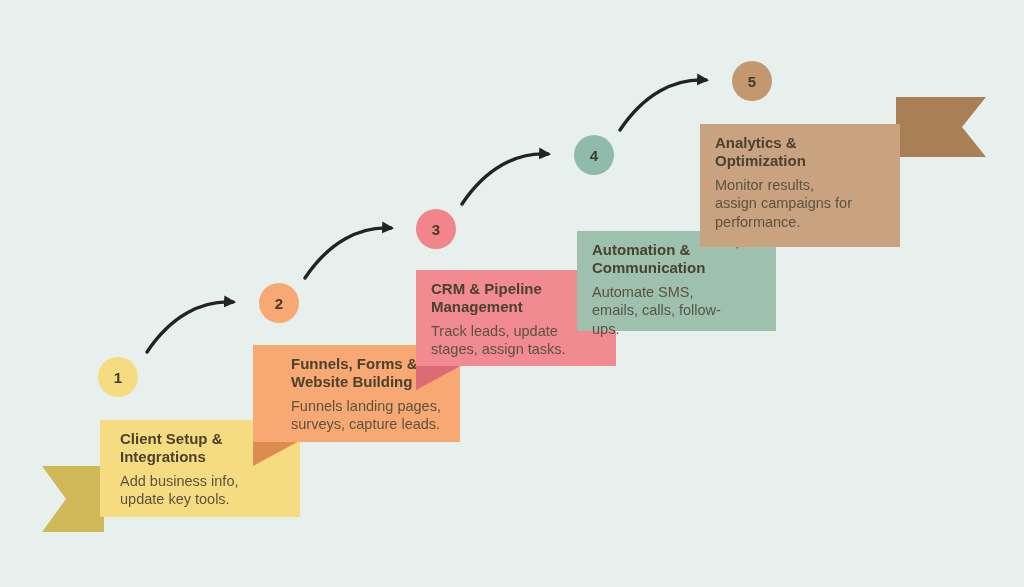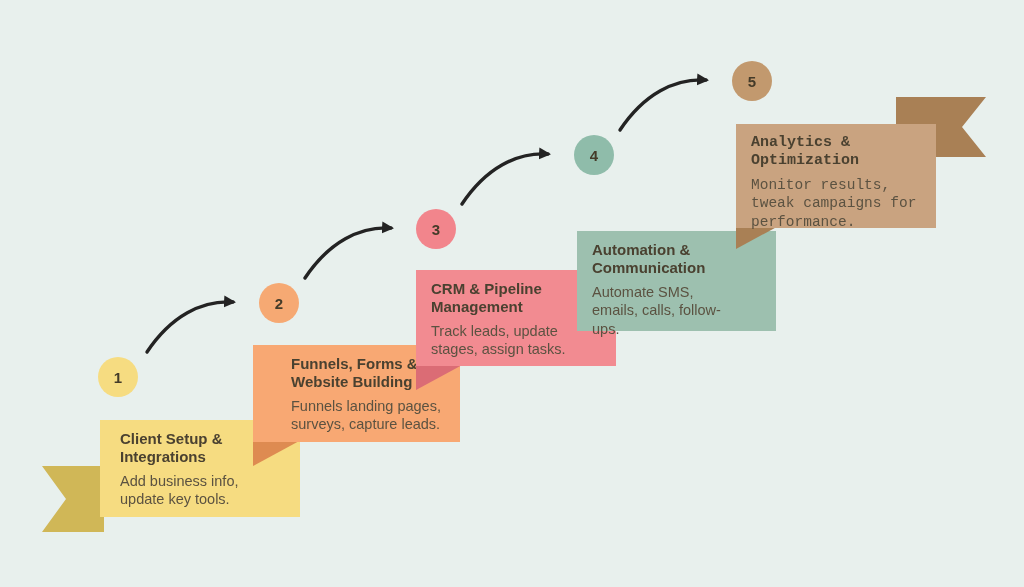--- a/index.html
+++ b/index.html
@@ -44,21 +44,21 @@
   .card-body {
     font-size: 14.5px;
     line-height: 1.28;
     color: #5b5241;
     white-space: pre-line;
   }
   .card-1 { left:100px; top:420px; width:200px; height:97px;  z-index: 3; padding-left: 20px; }
   .card-2 { left:253px; top:345px; width:207px; height:97px;  z-index: 5; padding-left: 38px; }
   .card-3 { left:416px; top:270px; width:200px; height:96px;  z-index: 7; }
   .card-4 { left:577px; top:196px; width:199px; height:100px; z-index: 9; }
-  .card-5 { left:736px; top:124px; width:200px; height:104px; z-index: 11; font-family: Liberation Mono, monospace; }
+  .card-5 { left:700px; top:124px; width:200px; height:123px; z-index: 11; }
 
   .fold {
     position: absolute;
     width: 0; height: 0;
     border-top: 26px solid #000;
     border-right: 48px solid transparent;
   }
   .fold-2 { left:253px; top:440px; z-index: 4; }
   .fold-3 { left:416px; top:364px; z-index: 6; }
   .fold-4 { left:577px; top:294px; z-index: 8; }
@@ -132,21 +132,21 @@
   <div class="card card-4" style="background: rgb(157, 192, 175); margin-top: 35px;">
     <div class="card-title">Automation &amp;
 Communication</div>
     <div class="card-body">Automate SMS,
 emails, calls, follow-
 ups.</div>
   </div>
   <div class="card card-5" style="background: rgb(201, 163, 128);">
     <div class="card-title">Analytics &amp; Optimization</div>
     <div class="card-body">Monitor results,
-tweak campaigns for
+assign campaigns for
 performance.</div>
   </div>
 
   <div class="circle circle-1" style="background: rgb(246, 220, 129);">
     <span>1</span>
   </div>
   <div class="circle circle-2" style="background: rgb(246, 169, 115);">
     <span>2</span>
   </div>
   <div class="circle circle-3" style="background: rgb(242, 133, 140);">

